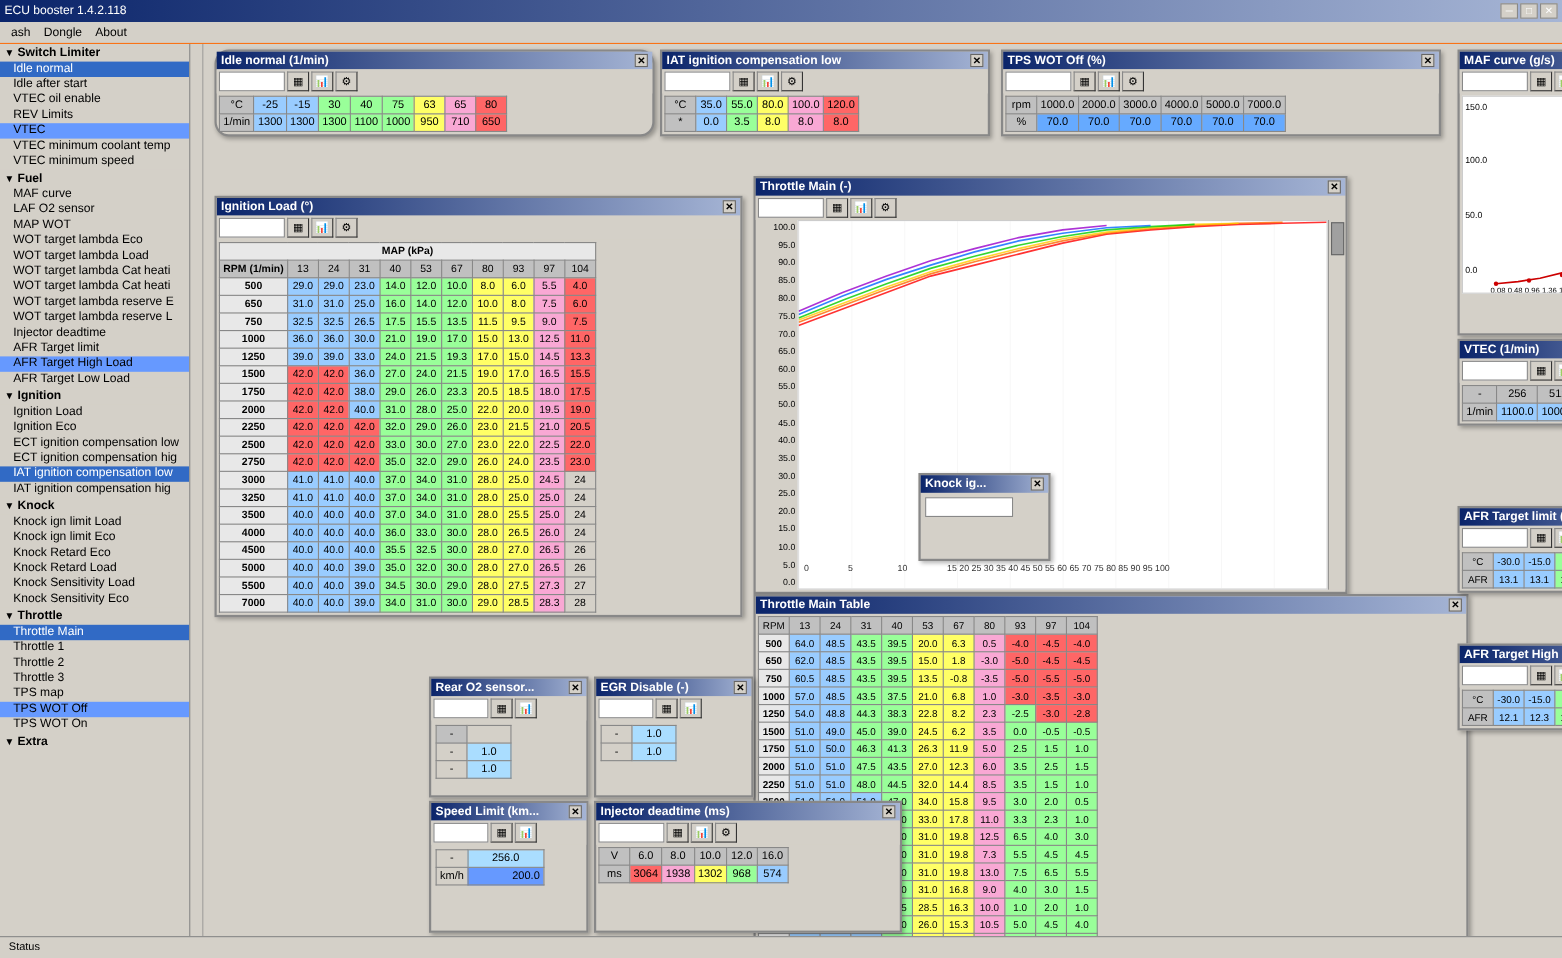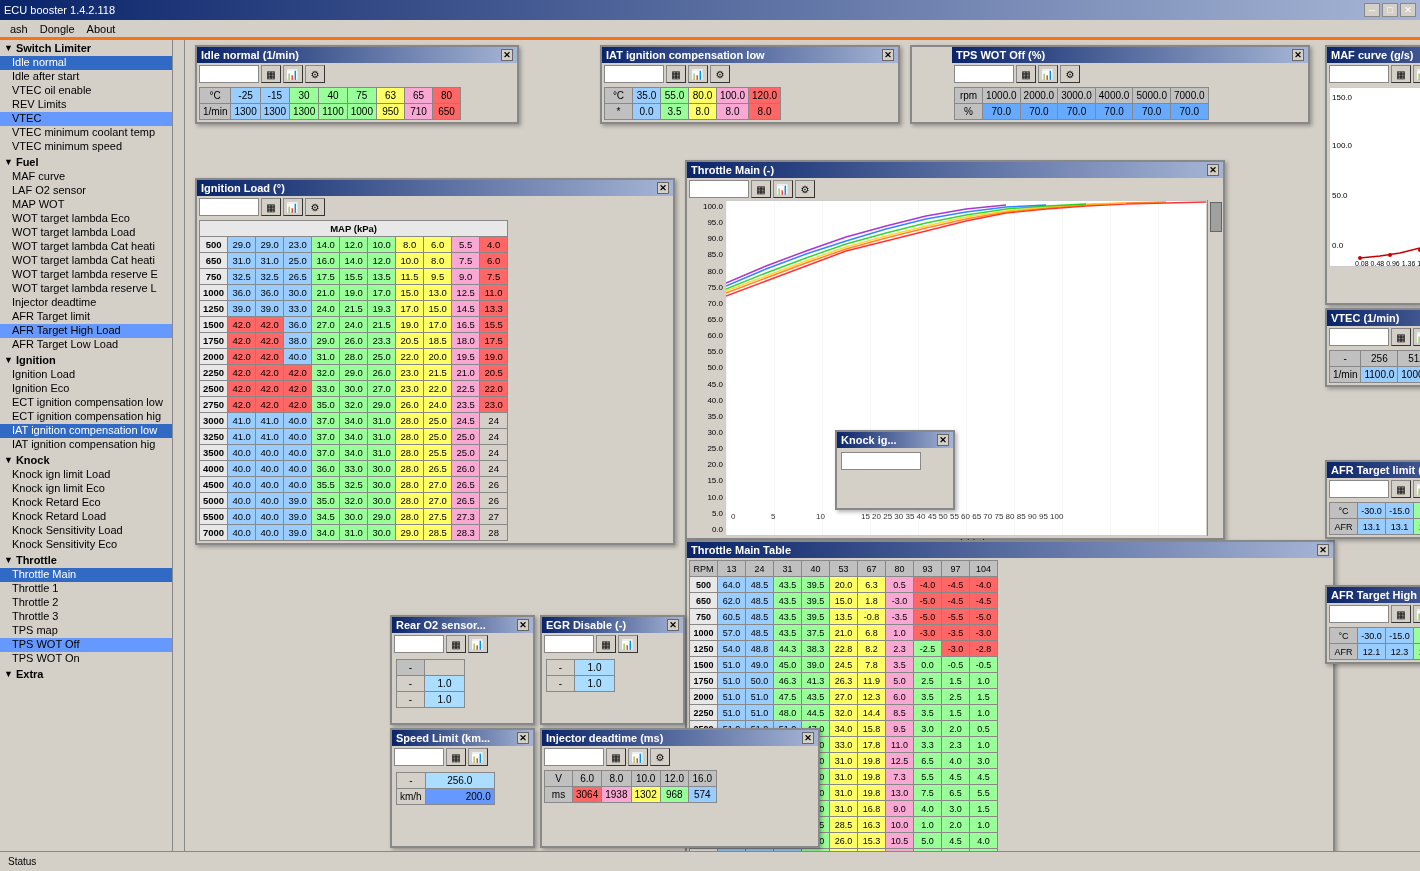--- a/index.html
+++ b/index.html
@@ -4,21 +4,21 @@
   <style>
     * { box-sizing: border-box; margin: 0; padding: 0; }
     body { font-family: 'Arial', sans-serif; font-size: 11px; background: #d4d0c8; overflow: hidden; width: 1420px; height: 871px; }
     
     
     .title-bar { background: linear-gradient(to right, #0a246a, #a6b5d5); color: white; height: 20px; display: flex; align-items: center; padding: 0 4px; font-size: 11px; }
     .title-bar-buttons { margin-left: auto; display: flex; gap: 2px; }
     .title-btn { width: 16px; height: 14px; background: #d4d0c8; border: 1px solid #888; font-size: 9px; display: flex; align-items: center; justify-content: center; cursor: pointer; }
     
     
-    .menu-bar { background: #d4d0c8; height: 20px; display: flex; align-items: center; padding: 0 4px; border-bottom: 3px solid #f97316; }
+    .menu-bar { background: #d4d0c8; height: 20px; display: flex; align-items: center; padding: 0 4px; border-bottom: 1px solid #f97316; }
     .menu-item { padding: 2px 6px; font-size: 11px; cursor: pointer; }
     
     
     .main { display: flex; height: calc(871px - 40px - 20px); }
     
     
     .sidebar { width: 185px; background: #d4d0c8; border-right: 1px solid #888; overflow-y: auto; flex-shrink: 0; }
     .sidebar-group-header { background: #d4d0c8; font-weight: bold; font-size: 11px; padding: 2px 4px; cursor: pointer; display: flex; align-items: center; }
     .sidebar-group-header::before { content: '▼'; font-size: 9px; margin-right: 3px; }
     .sidebar-item { padding: 0 6px 2px 12px; font-size: 11px; cursor: pointer; white-space: nowrap; overflow: hidden; }
@@ -125,21 +125,21 @@
     <div class="sidebar-item">Throttle 3</div>
     <div class="sidebar-item">TPS map</div>
     <div class="sidebar-item highlight">TPS WOT Off</div>
     <div class="sidebar-item">TPS WOT On</div>
 
     <div class="sidebar-group-header">Extra</div>
   </div>
 
   <div class="content">
 
-    <div class="panel" style="left:10px; top:5px; width:324px;">
+    <div class="panel" style="left:10px; top:5px; width:400px;border-radius:13px;">
       <div class="panel-header">
         <span>Idle normal (1/min)</span>
         <div class="panel-close">✕</div>
       </div>
       <div class="panel-toolbar">
         <input class="panel-input" type="text" style="">
         <div class="toolbar-btn">▦</div>
         <div class="toolbar-btn">📊</div>
         <div class="toolbar-btn">⚙</div>
       </div>
@@ -201,21 +201,21 @@
             <td class="cell-green">3.5</td>
             <td class="cell-yellow">8.0</td>
             <td class="cell-orange">8.0</td>
             <td class="cell-red">8.0</td>
           </tr>
         </tbody>
           </table>
       </div>
     </div>
 
-    <div class="panel" style="left:725px; top:5px; width:400px;padding-left:40px;">
+    <div class="panel" style="left:725px; top:5px; width:400px;">
       <div class="panel-header">
         <span>TPS WOT Off (%)</span>
         <div class="panel-close">✕</div>
       </div>
       <div class="panel-toolbar">
         <input class="panel-input" type="text" style="">
         <div class="toolbar-btn">▦</div>
         <div class="toolbar-btn">📊</div>
         <div class="toolbar-btn">⚙</div>
       </div>
@@ -254,20 +254,33 @@
         <input class="panel-input" type="text" style="">
         <div class="toolbar-btn">▦</div>
         <div class="toolbar-btn">📊</div>
         <div class="toolbar-btn">⚙</div>
       </div>
       <div style="overflow:auto; max-height:390px; padding:2px;">
         <table class="data-table" style="font-size:9.5px;">
           <tbody>
               <tr>
             <td colspan="11" style="text-align:center; font-weight:bold; background:#e8e8e8;">MAP (kPa)</td>
+          </tr>
+          <tr>
+            <td class="cell-header" style="font-weight:bold;">RPM (1/min)</td>
+            <td class="cell-header">13</td>
+            <td class="cell-header">24</td>
+            <td class="cell-header">31</td>
+            <td class="cell-header">40</td>
+            <td class="cell-header">53</td>
+            <td class="cell-header">67</td>
+            <td class="cell-header">80</td>
+            <td class="cell-header">93</td>
+            <td class="cell-header">97</td>
+            <td class="cell-header">104</td>
           </tr>
           <tr>
                 <td class="rpm-col">500</td>
                 <td class="cell-blue">29.0</td>
                 <td class="cell-blue">29.0</td>
                 <td class="cell-blue">23.0</td>
                 <td class="cell-green">14.0</td>
                 <td class="cell-green">12.0</td>
                 <td class="cell-green">10.0</td>
                 <td class="cell-yellow">8.0</td>
@@ -669,21 +682,21 @@
                 <td class="cell-red">-3.0</td>
                 <td class="cell-red">-2.8</td>
               </tr>
           <tr>
                 <td class="rpm-col">1500</td>
                 <td class="cell-blue">51.0</td>
                 <td class="cell-blue">49.0</td>
                 <td class="cell-green">45.0</td>
                 <td class="cell-green">39.0</td>
                 <td class="cell-yellow">24.5</td>
-                <td class="cell-yellow">7.8</td>
+                <td class="cell-yellow">6.2</td>
                 <td class="cell-orange">3.5</td>
                 <td class="cell-green">0.0</td>
                 <td class="cell-green">-0.5</td>
                 <td class="cell-green">-0.5</td>
               </tr>
           <tr>
                 <td class="rpm-col">1750</td>
                 <td class="cell-blue">51.0</td>
                 <td class="cell-blue">50.0</td>
                 <td class="cell-green">46.3</td>

